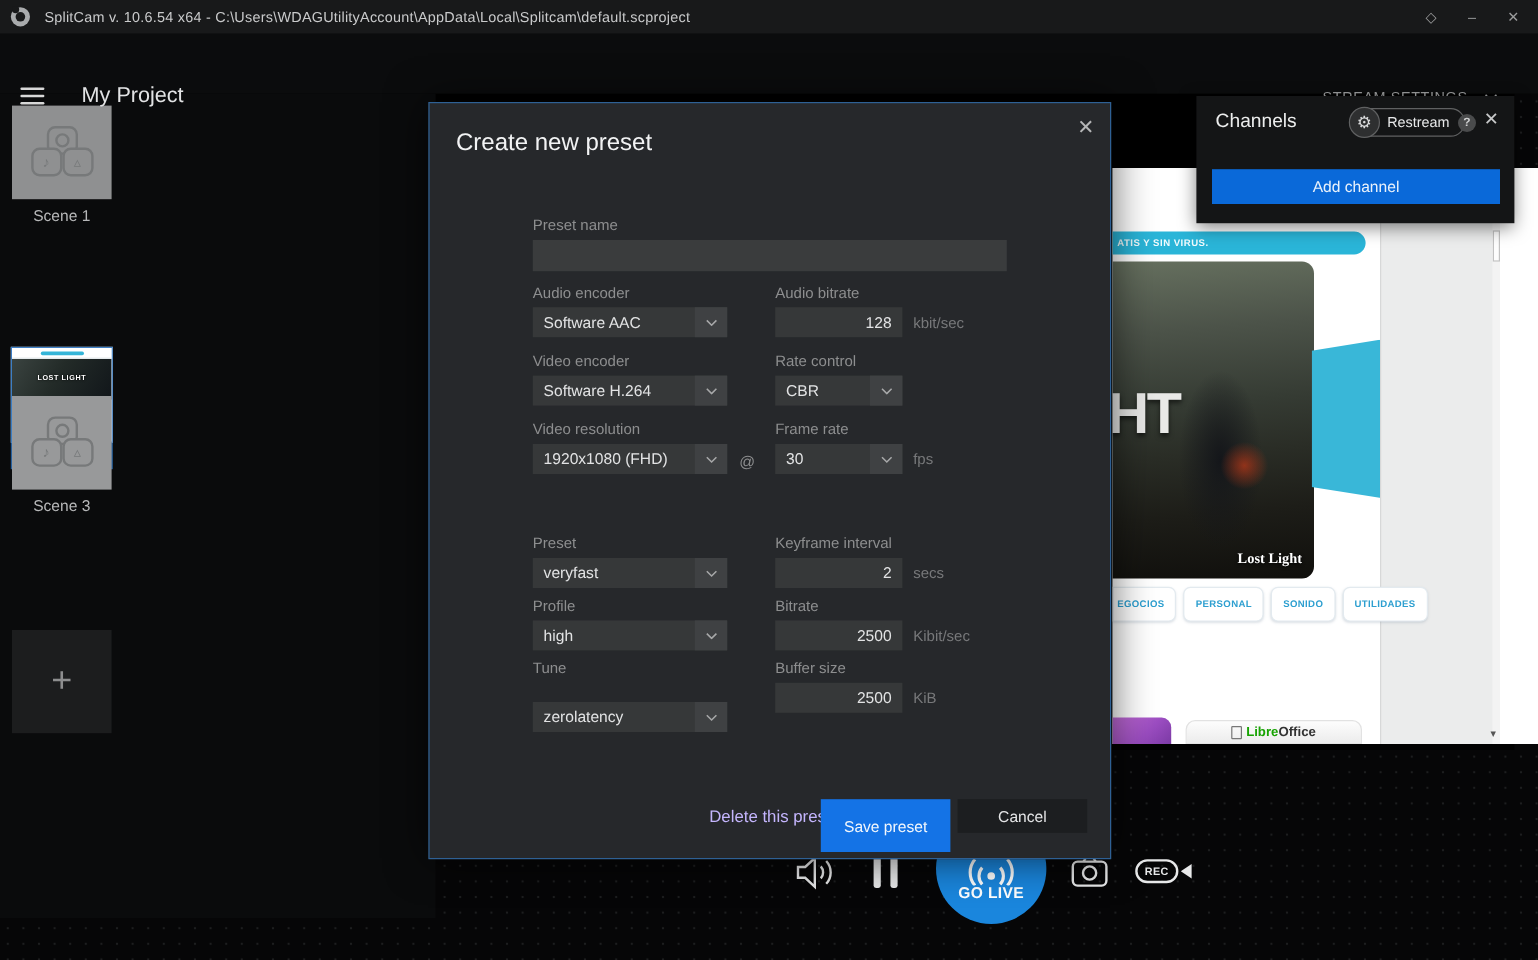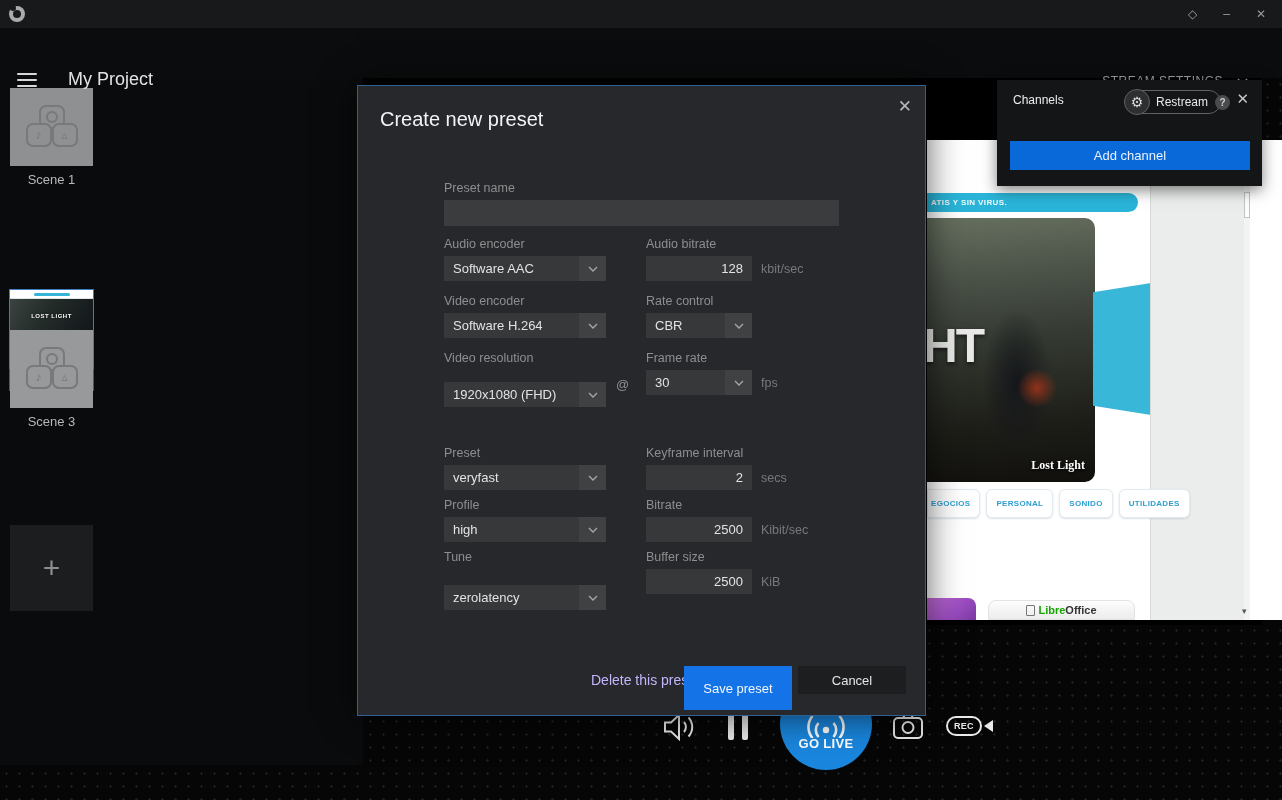--- a/index.html
+++ b/index.html
@@ -91,21 +91,21 @@
   .wp-pill { height:29px; background:#fff; border:1px solid #e3eaef; border-radius:6px; box-shadow:0 1px 2px rgba(120,140,160,.25); color:#2d9fd0; font-size:8px; font-weight:bold; letter-spacing:.3px; display:flex; align-items:center; justify-content:center; padding:0 9px; cursor:pointer; }
   .wp-pill:first-child { border-radius:0 6px 6px 0; padding-left:3px; }
   .wp-purple { position:absolute; left:0; top:458px; width:49px; height:22px; border-radius:0 8px 0 0; background:linear-gradient(135deg,#c36cd8 0%,#9a4cc0 60%,#7b3aa4 100%); }
   .wp-libre { position:absolute; left:61px; top:460px; width:147px; height:20px; border-radius:8px 8px 0 0; background:linear-gradient(#fdfdfd,#ececec); border:1px solid #e2e2e2; display:flex; align-items:center; justify-content:center; gap:3px; font-size:11px; }
   .libre-doc { width:9px; height:11px; border:1.5px solid #777; border-radius:1px; }
   .libre-green { color:#18a303; font-weight:bold; }
   .libre-dark { color:#333; font-weight:bold; }
 
   
   .channels { position:absolute; left:997px; top:80px; width:265px; height:106px; background:#141516; z-index:30; box-shadow:0 4px 14px rgba(0,0,0,.5); }
-  .ch-title { position:absolute; left:16px; top:13px; font-size:12px; color:#eceded; }
+  .ch-title { position:absolute; left:16px; top:13px; font-size:16px; color:#eceded; }
   .restream-pill { position:absolute; left:128px; top:10px; height:24px; border:1px solid #606162; border-radius:13px; padding:0 12px 0 30px; display:flex; align-items:center; color:#e8e9ea; font-size:12px; cursor:pointer; }
   .restream-gear { position:absolute; left:-2px; top:-2px; width:26px; height:26px; border-radius:50%; background:#2e2f30; border:1px solid #606162; display:flex; align-items:center; justify-content:center; color:#dadbdc; font-size:14px; }
   .help-badge { position:absolute; left:218px; top:15px; width:15px; height:15px; border-radius:50%; background:#4a4b4c; color:#cfd0d1; font-size:10px; font-weight:bold; display:flex; align-items:center; justify-content:center; cursor:pointer; }
   .ch-close { position:absolute; right:13px; top:10px; color:#c7c8c9; font-size:15px; cursor:pointer; }
   .add-channel-btn { position:absolute; left:13px; top:61px; width:240px; height:29px; background:#0a69d9; border:none; color:#eaf2fb; font-size:13px; font-family:"Liberation Sans", sans-serif; cursor:pointer; }
 
   
   .modal { position:absolute; left:357px; top:85px; width:569px; height:631px; background:#26282b; border:1px solid #2e6094; z-index:50; box-shadow:0 0 34px rgba(0,0,0,.65); }
   .modal-title { position:absolute; left:22px; top:22px; font-size:20px; color:#f2f3f4; }
   .modal-close { position:absolute; right:13px; top:10px; color:#b5b6b7; font-size:17px; cursor:pointer; }
@@ -134,20 +134,21 @@
   .rec-pill { border:2px solid #e8e9ea; border-radius:11px; color:#e8e9ea; font-size:9px; font-weight:bold; padding:3px 6px; letter-spacing:.3px; }
   .rec-tri { width:0; height:0; border-top:6px solid transparent; border-bottom:6px solid transparent; border-right:9px solid #e8e9ea; }
 </style>
 </head>
 <body>
 
 <div id="app">
 
   <div class="titlebar">
     <div class="tb-logo"></div>
+    <div class="tb-title">SplitCam v. 10.6.54 x64 - C:\Users\WDAGUtilityAccount\AppData\Local\Splitcam\default.scproject</div>
     <div class="tb-right">
       <span class="tb-btn">◇</span>
       <span class="tb-btn">–</span>
       <span class="tb-btn">✕</span>
     </div>
   </div>
 
   <div class="header">
     <div class="hamburger">
         <div></div>
@@ -374,21 +375,21 @@
     <div class="dropdown small" style="left:288px; top:227px;">
       <div class="dd-value">CBR</div>
       <div class="dd-chevron">
           <svg width="10" height="6" viewBox="0 0 10 6">
             <polyline points="1,1 5,5 9,1" fill="none" stroke="#a7a8a9" stroke-width="1.3"></polyline>
           </svg>
         </div>
     </div>
 
     <div class="f-label" style="left:86px; top:265px;">Video resolution</div>
-    <div class="dropdown" style="left:86px; top:296px;justify-content:center;">
+    <div class="dropdown" style="left:86px; top:284px;justify-content:center;">
       <div class="dd-value">1920x1080 (FHD)</div>
       <div class="dd-chevron">
           <svg width="10" height="6" viewBox="0 0 10 6">
             <polyline points="1,1 5,5 9,1" fill="none" stroke="#a7a8a9" stroke-width="1.3"></polyline>
           </svg>
         </div>
     </div>
     <div class="at-symbol">@</div>
     <div class="f-label" style="left:288px; top:265px;">Frame rate</div>
     <div class="dropdown small" style="left:288px; top:284px;">

